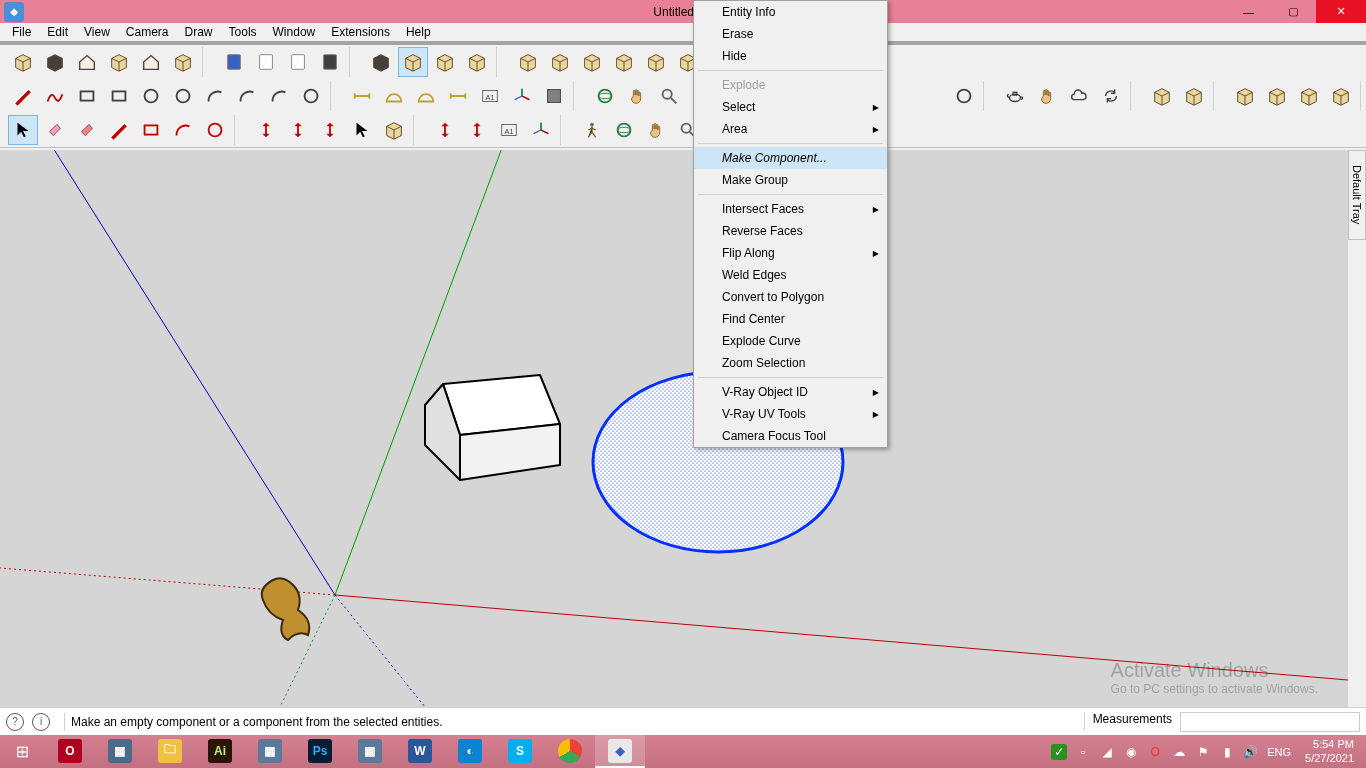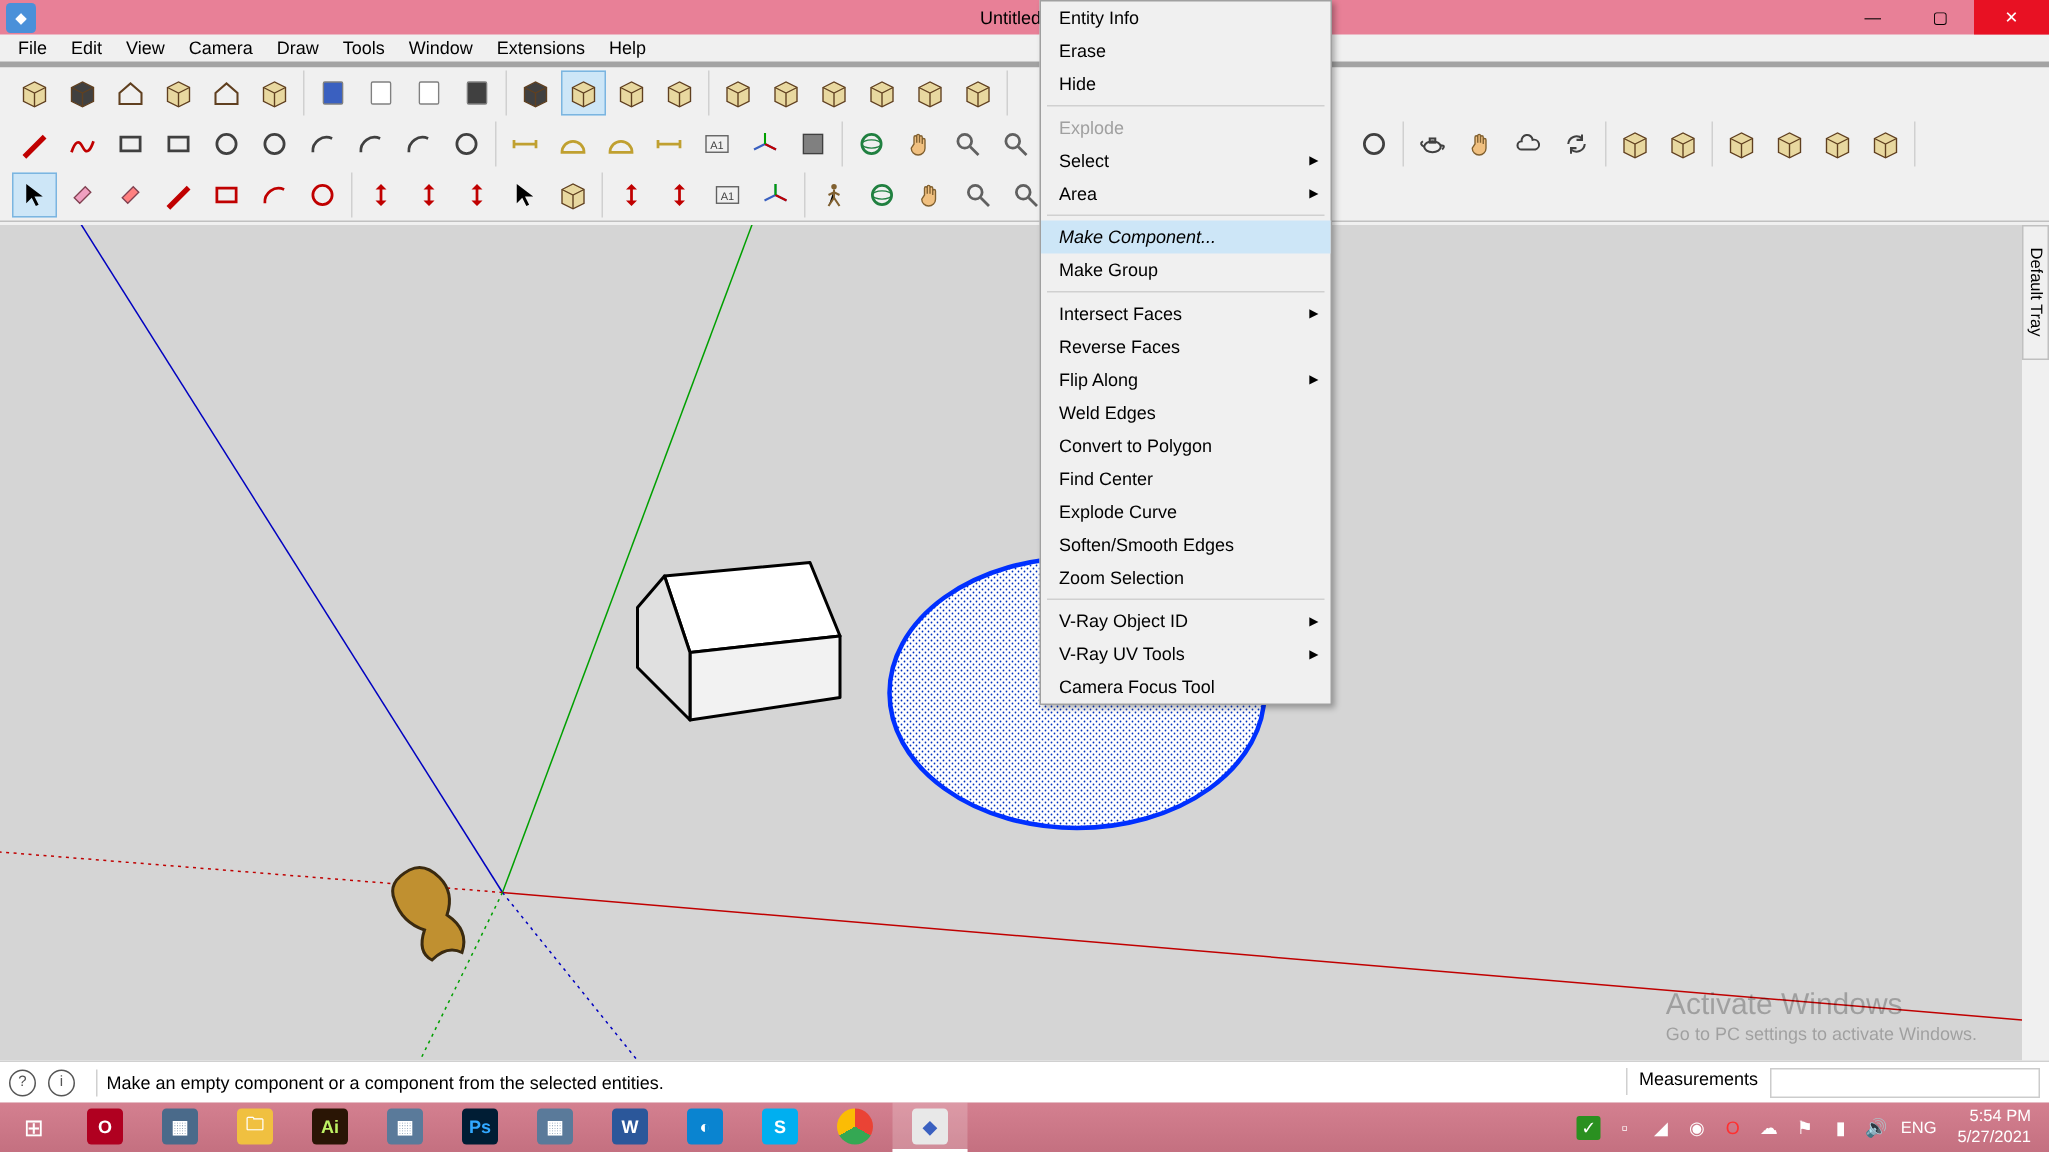--- a/index.html
+++ b/index.html
@@ -12,33 +12,33 @@
 .titlebar .win-controls { position: absolute; right: 0; display: flex; }
 .titlebar .win-btn { width: 45px; height: 23px; display: flex; align-items: center; justify-content: center; font-size: 11px; color: #000; }
 .titlebar .win-btn.close { background: #e81123; color: #fff; width: 50px; }
 
 
 .menubar { height: 22px; background: #f0f0f0; display: flex; align-items: center; padding: 0 4px; border-bottom: 4px solid #a3a3a3; }
 .menubar .menu-item { padding: 2px 8px; font-size: 12px; }
 
 
 .toolbars { background: #f0f0f0; border-bottom: 1px solid #c0c0c0; }
-.toolbar-row { display: flex; align-items: center; height: 34px; padding: 2px 4px; gap: 0; }
+.toolbar-row { display: flex; align-items: center; height: 34px; padding: 2px 4px; gap: 12px; }
 .tool-group { display: flex; align-items: center; padding: 0 4px; border-right: 1px solid #d0d0d0; height: 100%; gap: 2px; }
 .tool-btn { width: 30px; height: 30px; display: flex; align-items: center; justify-content: center; border: 1px solid transparent; font-size: 18px; cursor: pointer; position: relative; }
 .tool-btn.active { background: #cde6f7; border: 1px solid #7bb5e0; }
 .tool-btn svg { width: 22px; height: 22px; }
 
 
 .viewport { position: absolute; top: 150px; left: 0; right: 18px; bottom: 61px; background: #d5d5d5; overflow: hidden; }
 .viewport svg { width: 100%; height: 100%; }
 
 
 .context-menu { position: absolute; top: 0; left: 693px; width: 195px; background: #f0f0f0; border: 1px solid #a0a0a0; box-shadow: 2px 2px 4px rgba(0,0,0,0.3); z-index: 1000; }
-.context-menu .cm-item { padding: 4px 24px 4px 12px; font-size: 12px; position: relative; }
+.context-menu .cm-item { padding: 4px 24px 4px 28px; font-size: 12px; position: relative; }
 .context-menu .cm-item.highlighted { background: #cde6f7; font-style: italic; }
 .context-menu .cm-item.disabled { color: #a0a0a0; }
 .context-menu .cm-item .arrow { position: absolute; right: 8px; top: 50%; transform: translateY(-50%); font-size: 8px; }
 .context-menu .cm-sep { height: 1px; background: #d0d0d0; margin: 3px 4px; }
 
 
 .statusbar { position: absolute; bottom: 33px; left: 0; right: 0; height: 28px; background: #fff; border-top: 1px solid #d0d0d0; display: flex; align-items: center; padding: 0 6px; font-size: 12px; }
 .statusbar .status-icon { width: 18px; height: 18px; border: 1.5px solid #555; border-radius: 50%; display: flex; align-items: center; justify-content: center; font-size: 10px; margin-right: 8px; color: #555; }
 .statusbar .measurements { margin-left: auto; display: flex; align-items: flex-start; gap: 8px; }
 .statusbar .measurements input { width: 180px; height: 20px; border: 1px solid #ccc; background: #fff; padding: 0 4px; font-size: 12px; }
@@ -579,21 +579,20 @@
     <div class="cm-item highlighted">Make Component...</div>
     <div class="cm-item">Make Group</div>
     <div class="cm-sep"></div>
     <div class="cm-item">Intersect Faces<span class="arrow">▶</span></div>
     <div class="cm-item">Reverse Faces</div>
     <div class="cm-item">Flip Along<span class="arrow">▶</span></div>
     <div class="cm-item">Weld Edges</div>
     <div class="cm-item">Convert to Polygon</div>
     <div class="cm-item">Find Center</div>
     <div class="cm-item">Explode Curve</div>
-    <div class="cm-item">Soften/Smooth Edges</div>
     <div class="cm-item">Zoom Selection</div>
     <div class="cm-sep"></div>
     <div class="cm-item">V-Ray Object ID<span class="arrow">▶</span></div>
     <div class="cm-item">V-Ray UV Tools<span class="arrow">▶</span></div>
     <div class="cm-item">Camera Focus Tool</div>
   </div>
 
 <div class="tray-tab">Default Tray</div>
 
 <div class="watermark">

